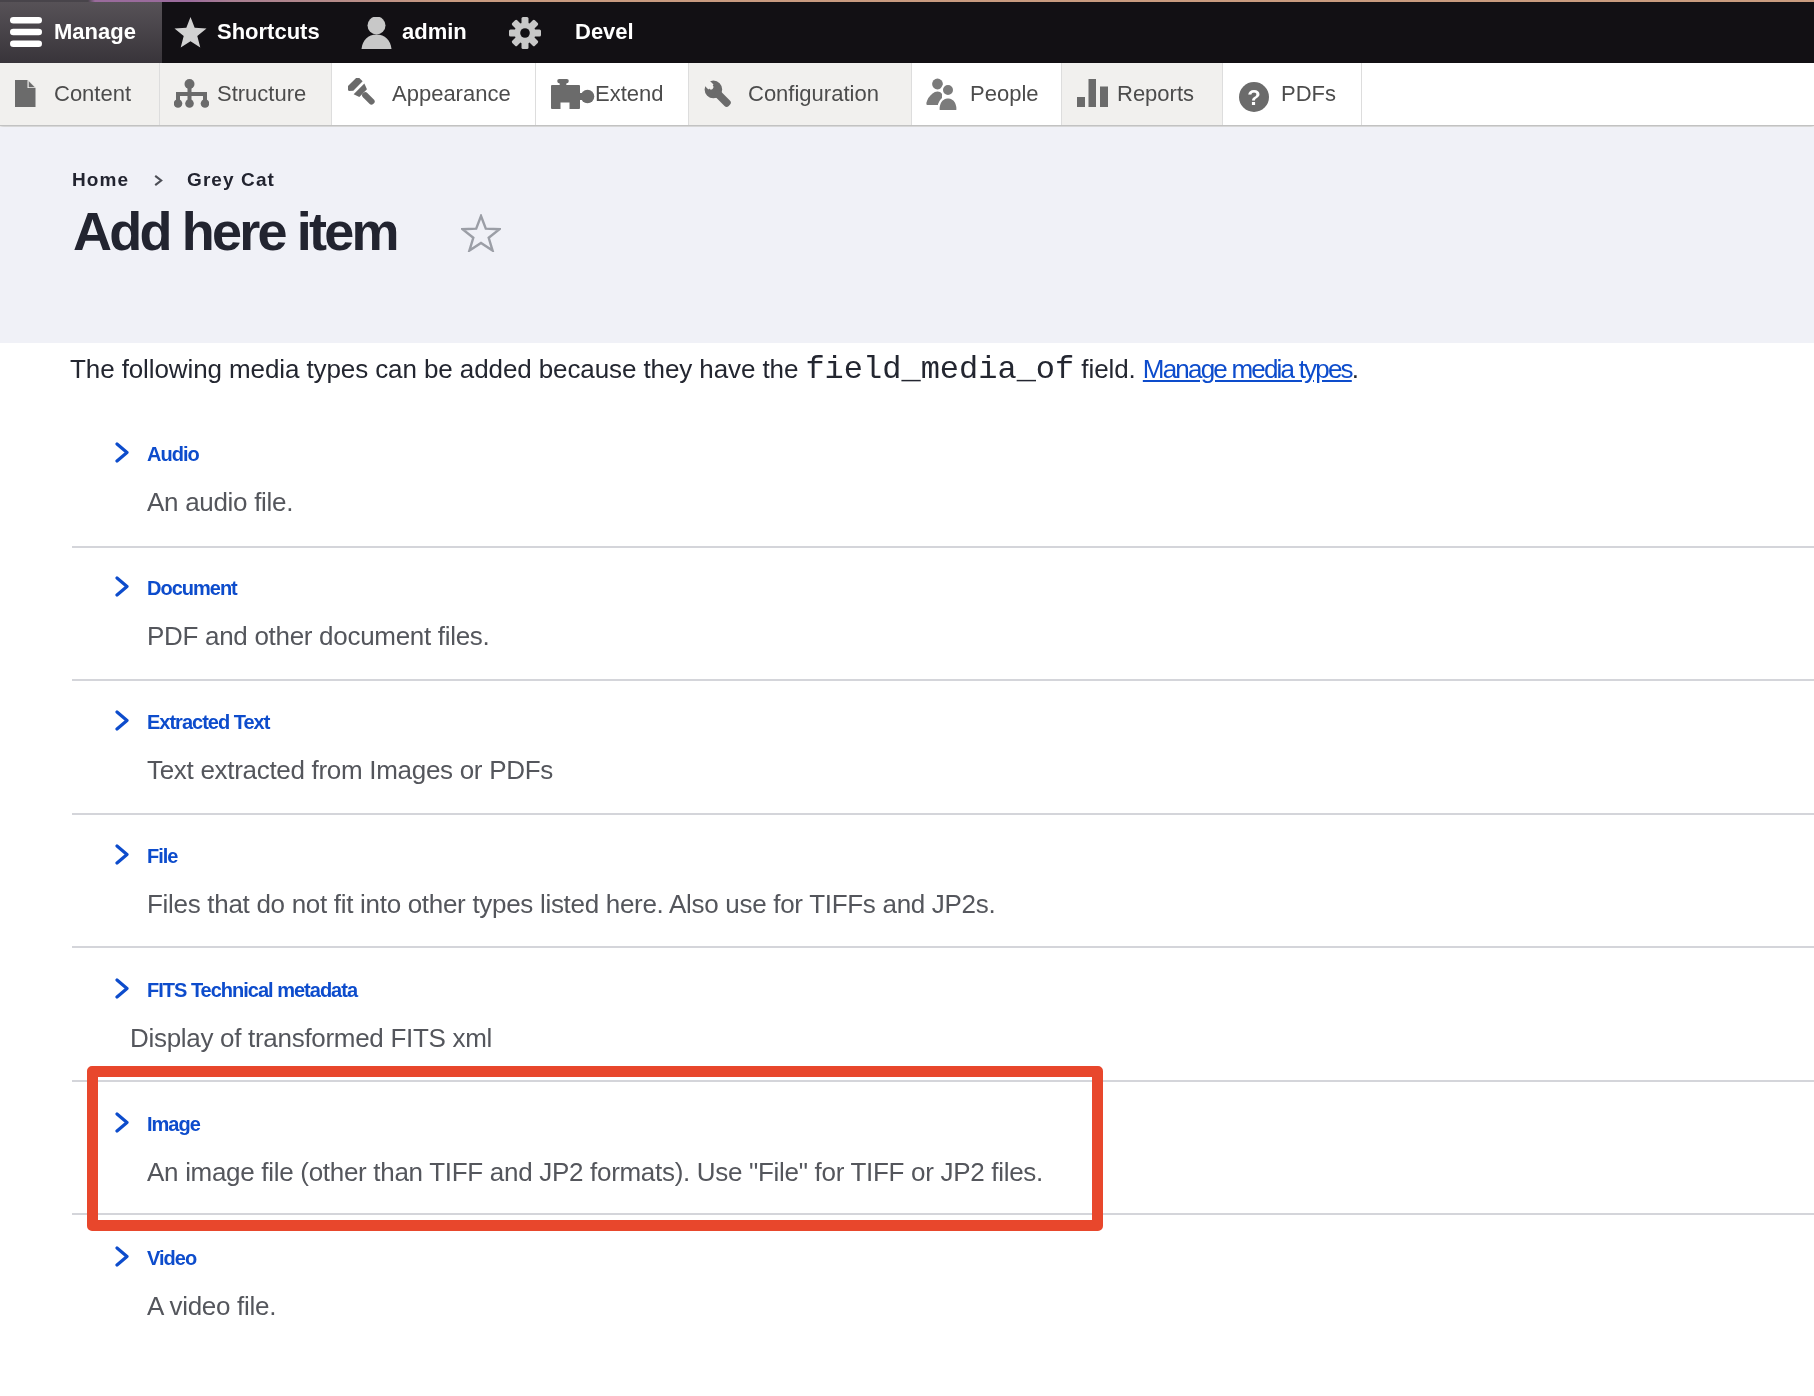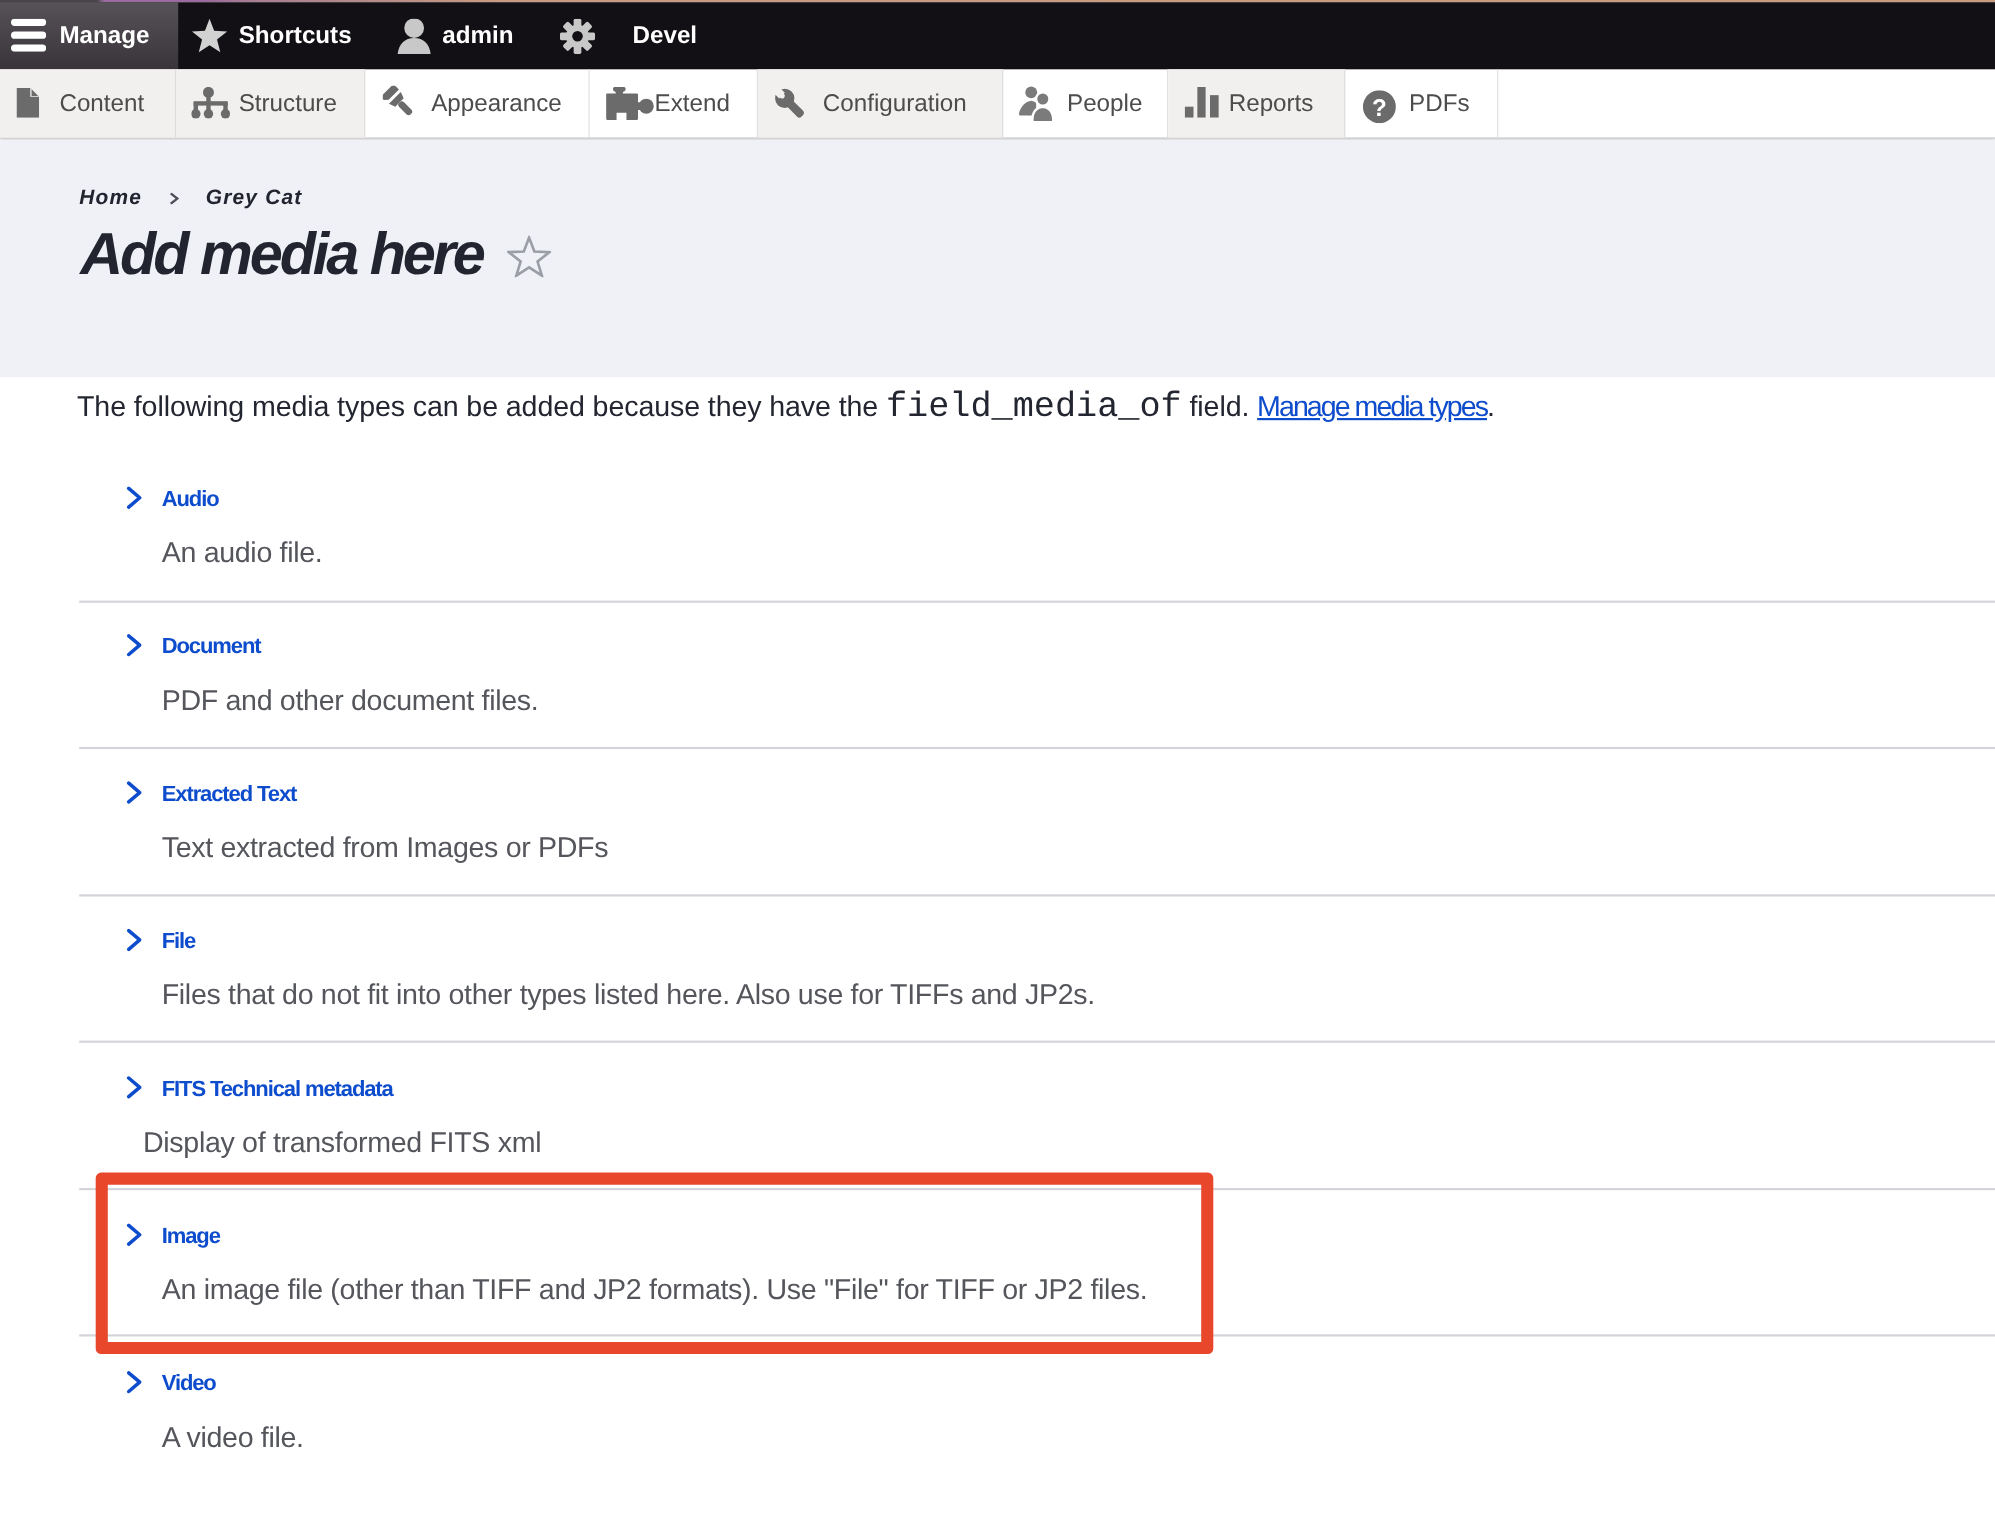--- a/index.html
+++ b/index.html
@@ -6,21 +6,21 @@
   html,body { width:1814px; height:1396px; background:#fff; font-family:"Liberation Sans", sans-serif; position:relative; overflow:hidden; }
   .topstrip { position:absolute; left:0; top:0; width:1814px; height:2px;
     background:linear-gradient(to right,#48444a 0,#48444a 88px,#9a6b9c 95px,#9a6b9c 190px,#a87e92 230px,#b48a89 330px,#c89a80 450px,#c99c7f 100%); }
   .tb1 { position:absolute; left:0; top:2px; width:1814px; height:71px; background:#121014; }
   .manage { position:absolute; left:0; top:0; width:162px; height:61px; background:linear-gradient(#575257,#38343a); }
   .tb1 .lbl { position:absolute; color:#fff; font-weight:bold; font-size:22px; top:18.5px; line-height:22px; }
   .tb2 { position:absolute; left:0; top:63px; width:1814px; height:63px; background:#fff; border-bottom:1px solid #c2c2c2; box-shadow:0 3px 4px rgba(0,0,0,0.18); }
   .tab { position:absolute; top:0; height:62px; border-right:1px solid #ddd; }
   .tab.g { background:#f1f0ee; }
   .tb2 .tlbl { position:absolute; color:#4c4c4c; font-size:22px; top:20px; line-height:22px; }
-  .pagehead { position:absolute; left:0; top:127px; width:1814px; height:216px; background:#f0f1f7;font-style:italic; }
+  .pagehead { position:absolute; left:0; top:127px; width:1814px; height:216px; background:#f0f1f7; }
   .bc { position:absolute; font-size:19px; font-weight:bold; color:#222430; letter-spacing:1.1px; line-height:19px; }
   .title { position:absolute; left:73px; top:73px; font-size:54px; font-weight:bold; color:#222430; letter-spacing:-2.8px; line-height:62px; }
   .para { position:absolute; left:70px; top:354px; font-size:26px; line-height:30px; color:#232630; letter-spacing:-0.1px; }
   .para .mono { font-family:"Liberation Mono", monospace; font-size:32px; letter-spacing:0; }
   .para a { color:#0d4ccc; letter-spacing:-1.8px; }
   .item-title { position:absolute; font-size:20px; line-height:28px; font-weight:bold; color:#0d4ccc; letter-spacing:-1px; }
   .item-desc { position:absolute; font-size:26px; line-height:30px; color:#54565c; letter-spacing:-0.3px; }
   .sep { position:absolute; left:72px; width:1742px; height:1.5px; background:#d4d5da; }
   .chev { position:absolute; }
   .redbox { position:absolute; left:87px; top:1066px; width:1016px; height:165px; border:11px solid #e8472c; border-radius:5px; }
@@ -153,21 +153,21 @@
     <text x="15" y="23" text-anchor="middle" font-family="Liberation Sans" font-size="22" font-weight="bold" fill="#fff">?</text>
   </svg>
   <div class="tlbl" style="left:1281px;">PDFs</div>
 </div>
 <div class="pagehead">
   <div class="bc" style="left:72px; top:43px;">Home</div>
   <svg class="chev" style="left:154px;top:48px" width="9" height="11" viewBox="0 0 9 11">
     <path d="M1.2 0.8 L7.2 5.5 L1.2 10.2" stroke="#4d4f56" stroke-width="2.1" fill="none"></path>
   </svg>
   <div class="bc" style="left:187px; top:43px;">Grey Cat</div>
-  <div class="title">Add media here</div>
+  <div class="title">Add here item</div>
   <svg class="chev" style="left:461px;top:87px" width="40" height="38" viewBox="0 0 40 38">
     <path d="M20 2 L24.8 14.7 38.5 15.2 27.7 23.8 31.6 36.6 20 29 8.4 36.6 12.3 23.8 1.5 15.2 15.2 14.7 Z" fill="none" stroke="#9b9ea6" stroke-width="2.4"></path>
   </svg>
 </div>
 <div class="para">The following media types can be added because they have the <span class="mono">field_media_of</span> field. <a href="#">Manage media types</a>.</div>
 
 <div class="sep" style="top:546px"></div>
 <div class="sep" style="top:679px"></div>
 <div class="sep" style="top:813px"></div>
 <div class="sep" style="top:946px"></div>

